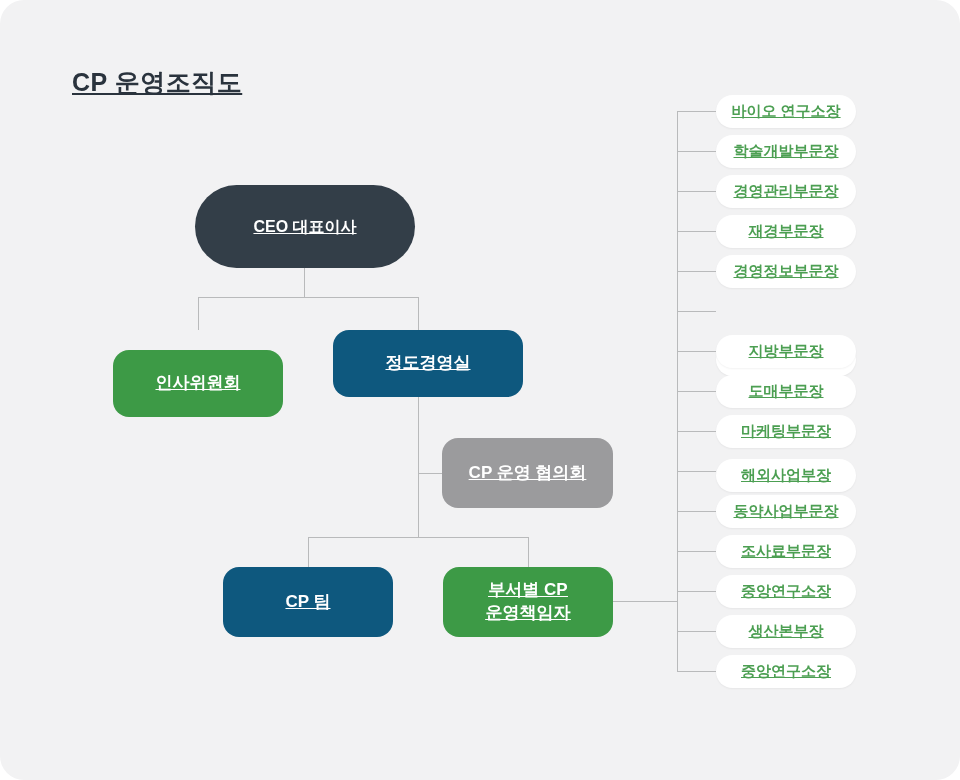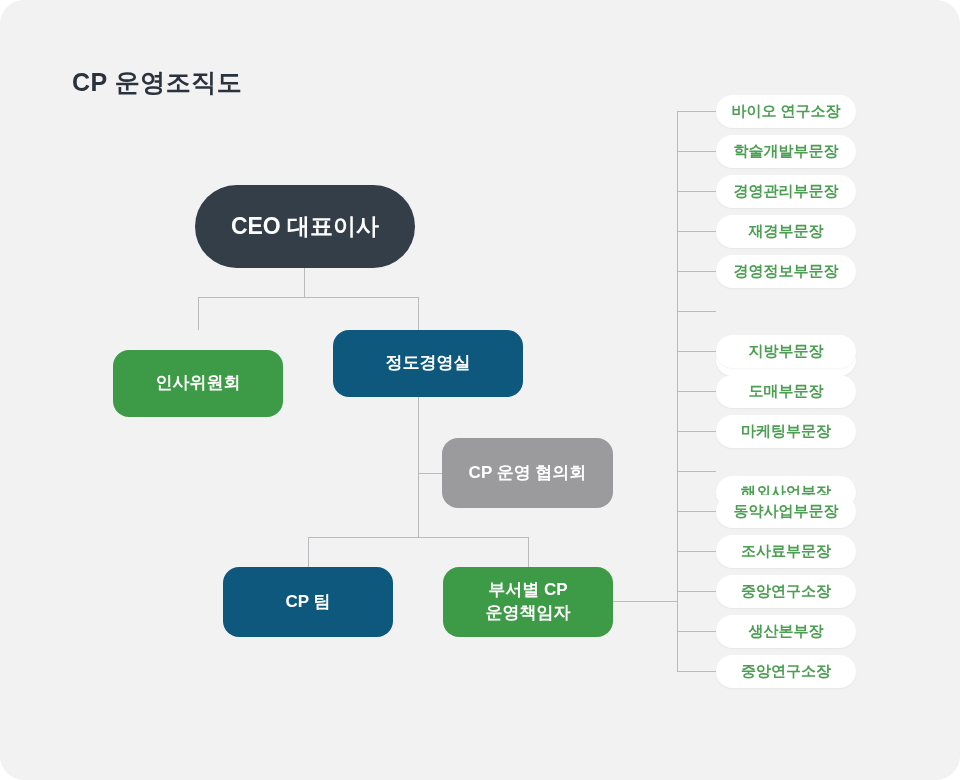--- a/index.html
+++ b/index.html
@@ -1,15 +1,15 @@
 <!DOCTYPE html>
 <html><head>
 <meta charset="utf-8">
 <style>
-  * { box-sizing: border-box; margin: 0; padding: 0; }
+  * { box-sizing: border-box; margin: 0; padding: 0; text-decoration: underline; }
   html, body { background: #ffffff; }
   body {
     width: 960px; height: 780px;
     font-family: "Liberation Sans", "DejaVu Sans", sans-serif;
     position: relative;
   }
   .card {
     position: absolute; left: 0; top: 0;
     width: 960px; height: 780px;
     background: #f2f2f3;
@@ -23,21 +23,21 @@
   }
   .node {
     position: absolute;
     display: flex; align-items: center; justify-content: center;
     text-align: center;
     color: #ffffff; font-weight: 700; font-size: 17px;
     line-height: 1.35;
   }
   .node-ceo {
     left: 195px; top: 185px; width: 220px; height: 83px;
-    background: #333e48; border-radius: 42px; font-size: 23px;
+    background: #333e48; border-radius: 42px; font-size: 16px;
   }
   .node-green { background: #3d9a46; border-radius: 16px; }
   .node-teal  { background: #0e587e; border-radius: 16px; }
   .node-gray  { background: #9b9b9d; border-radius: 16px; }
   .node-hr      { left: 113px; top: 350px; width: 170px; height: 67px; }
   .node-ethics  { left: 333px; top: 330px; width: 190px; height: 67px; }
   .node-council { left: 442px; top: 438px; width: 171px; height: 70px; }
   .node-cpteam  { left: 223px; top: 567px; width: 170px; height: 70px; }
   .node-cpmgr   { left: 443px; top: 567px; width: 170px; height: 70px; }
   .line {
@@ -106,21 +106,21 @@
       <div class="pill" style="top: 254.5px;">경영정보부문장</div>
       <div class="branch" style="top: 311px;"></div>
       <div class="pill" style="top: 294.5px; margin-top: 48px;">수도부문장</div>
       <div class="branch" style="top: 351px;"></div>
       <div class="pill" style="top: 334.5px;">지방부문장</div>
       <div class="branch" style="top: 391px;"></div>
       <div class="pill" style="top: 374.5px;">도매부문장</div>
       <div class="branch" style="top: 431px;"></div>
       <div class="pill" style="top: 414.5px;">마케팅부문장</div>
       <div class="branch" style="top: 471px;"></div>
-      <div class="pill" style="top: 476px;">해외사업부장</div>
+      <div class="pill" style="top: 459px;">해외사업부장</div>
       <div class="branch" style="top: 511px;"></div>
       <div class="pill" style="top: 494.5px;">동약사업부문장</div>
       <div class="branch" style="top: 551px;"></div>
       <div class="pill" style="top: 534.5px;">조사료부문장</div>
       <div class="branch" style="top: 591px;"></div>
       <div class="pill" style="top: 574.5px;">중앙연구소장</div>
       <div class="branch" style="top: 631px;"></div>
       <div class="pill" style="top: 614.5px;">생산본부장</div>
       <div class="branch" style="top: 671px;"></div>
       <div class="pill" style="top: 654.5px;">중앙연구소장</div>

